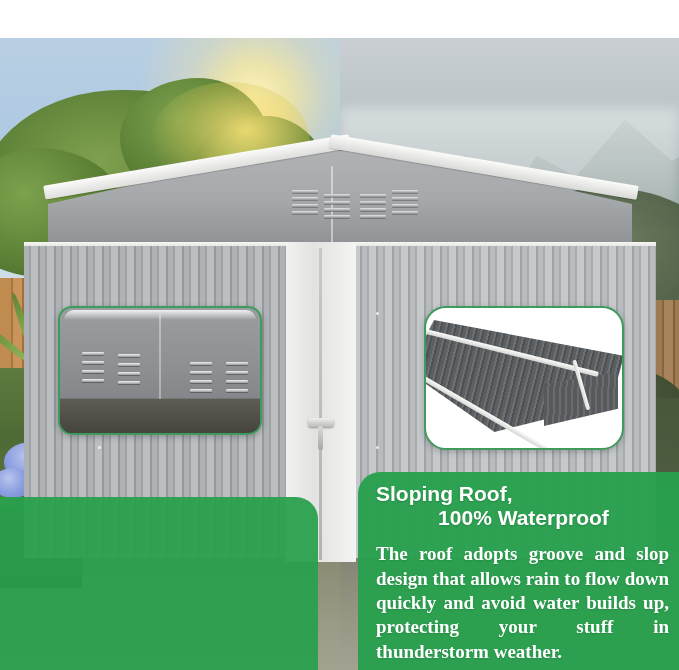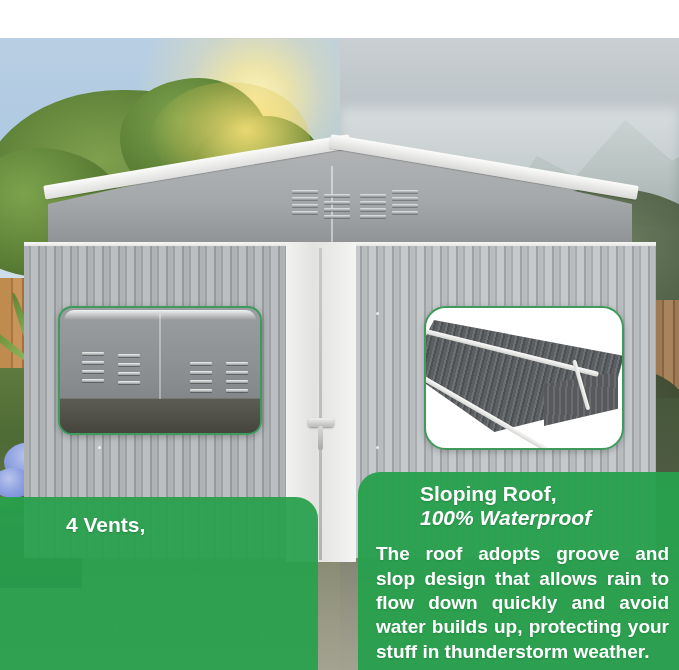--- a/index.html
+++ b/index.html
@@ -331,41 +331,40 @@
     padding:0;
   }
   .callout-right{
     left:358px;top:434px;width:321px;height:236px;
     background:rgba(40,160,77,0.96);
     border-radius:22px 0 0 0;
   }
   .callout-head{
     font-weight:bold;line-height:1.15;
     text-shadow:0 1px 2px rgba(0,0,0,.18);
-    margin-left:44px;
   }
   .head-l1{display:block;}
-  .head-l2{display:block;text-align:left;font-style:italic;}
+  .head-l2{display:block;text-align:center;}
   .callout-left .callout-head{
     font-size:21px;padding:16px 26px 0 22px;
   }
   .callout-left .head-l2{padding-right:2px;}
   .callout-right .callout-head{
     font-size:21px;padding:10px 6px 0 18px;
   }
   .callout-right .head-l2{padding-right:2px;}
   .callout-body{
     font-size:19px;font-weight:bold;line-height:1.28;
     text-shadow:0 1px 2px rgba(0,0,0,.15);
   }
   .callout-left .callout-body{
     padding:12px 14px 0 22px;
   }
   .callout-right .callout-body{
-    padding:12px 10px 0 18px;text-align:justify;
+    padding:12px 10px 0 18px;text-align:justify;font-family:Liberation Serif, serif;
   }
 </style>
 </head>
 <body>
 
 <div class="page">
 
 
   <div class="photo">
 
@@ -493,21 +492,20 @@
     <div class="inset-roof">
       <div class="roof-slab"></div>
       <div class="roof-fascia"></div>
       <div class="roof-edge re1"></div>
       <div class="roof-edge re2"></div>
       <div class="roof-edge re3"></div>
     </div>
 
     <div class="callout callout-left">
       <div class="callout-head">
-        <span class="head-l1">4 Vents,</span>
       </div>
     </div>
 
     <div class="callout callout-right">
       <div class="callout-head">
         <span class="head-l1">Sloping Roof,</span>
         <span class="head-l2">100% Waterproof</span>
       </div>
       <div class="callout-body">The roof adopts groove and slop design that allows rain to flow down quickly and avoid water builds up, protecting your stuff in thunderstorm weather.</div>
     </div>

